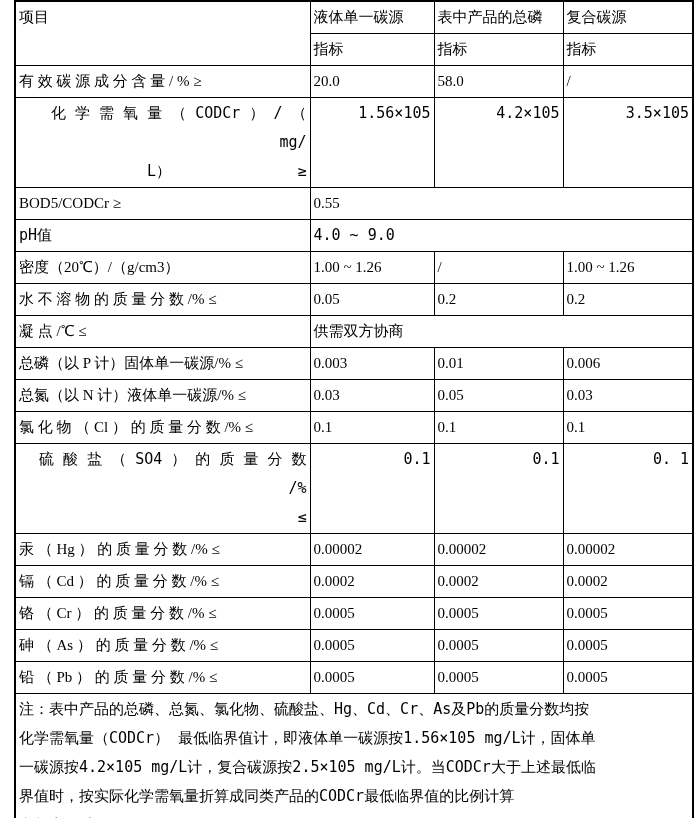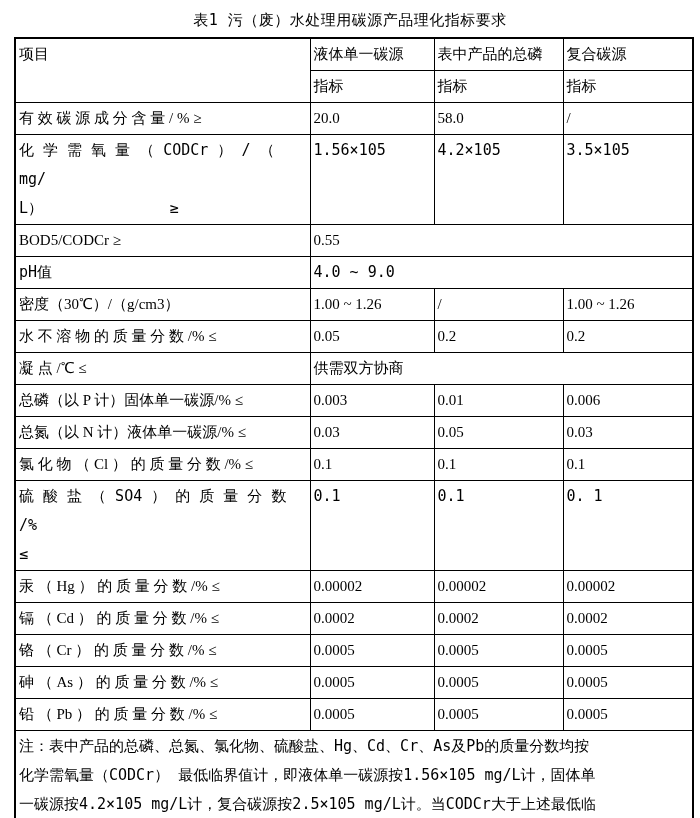--- a/index.html
+++ b/index.html
@@ -40,32 +40,31 @@
     overflow: hidden;
     font-size: 15px;
   }
   td.corner {
     vertical-align: bottom;
     padding-bottom: 3px;
   }
   tr.hA { height: 32px; }
   tr.hB { height: 30px; }
   tr.h1 { height: 31px; font-family: Liberation Serif, serif; }
-  tr.h2 { height: 62px; }
+  tr.h2 { height: 62px; text-align: right; }
   td.note {
     height: 155px;
     line-height: 30px;
     padding: 2px 3px;
   }
 </style>
 </head>
 <body>
 
 <div class="page">
-  <div class="title">表1 污（废）水处理用碳源产品理化指标要求</div>
 
   <table class="spec">
     <colgroup>
       <col style="width:295px">
       <col style="width:124px">
       <col style="width:129px">
       <col style="width:130px">
     </colgroup>
 
     <tbody>
@@ -96,21 +95,21 @@
     </tr>
     <tr class="h1">
       <td>BOD5/CODCr ≥</td>
       <td colspan="3">0.55</td>
     </tr>
     <tr class="hA">
       <td>pH值</td>
       <td colspan="3">4.0 ~ 9.0</td>
     </tr>
     <tr class="h1">
-      <td>密度（30℃）/（g/cm3）</td>
+      <td>密度（20℃）/（g/cm3）</td>
       <td>1.00 ~ 1.26</td>
       <td>/</td>
       <td>1.00 ~ 1.26</td>
     </tr>
     <tr class="h1">
       <td>水 不 溶 物 的 质 量 分 数 /% ≤</td>
       <td>0.05</td>
       <td>0.2</td>
       <td>0.2</td>
     </tr>

